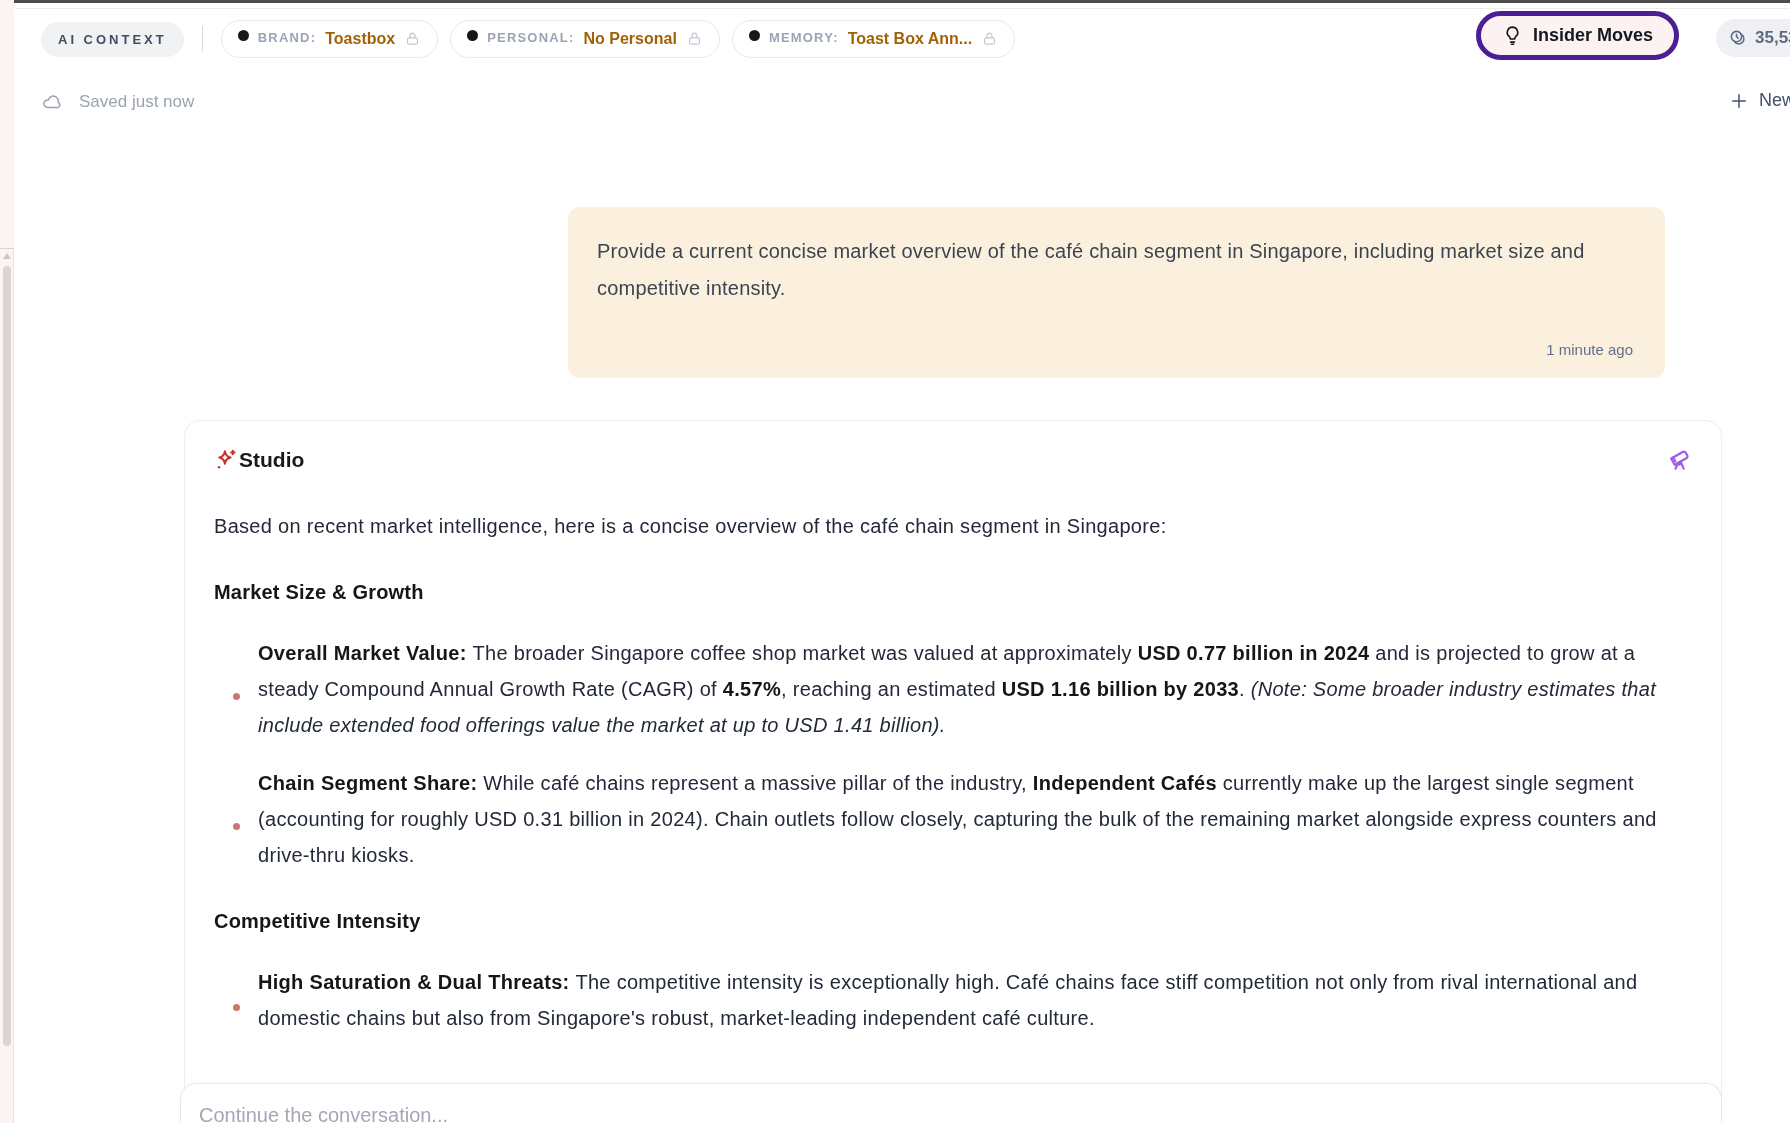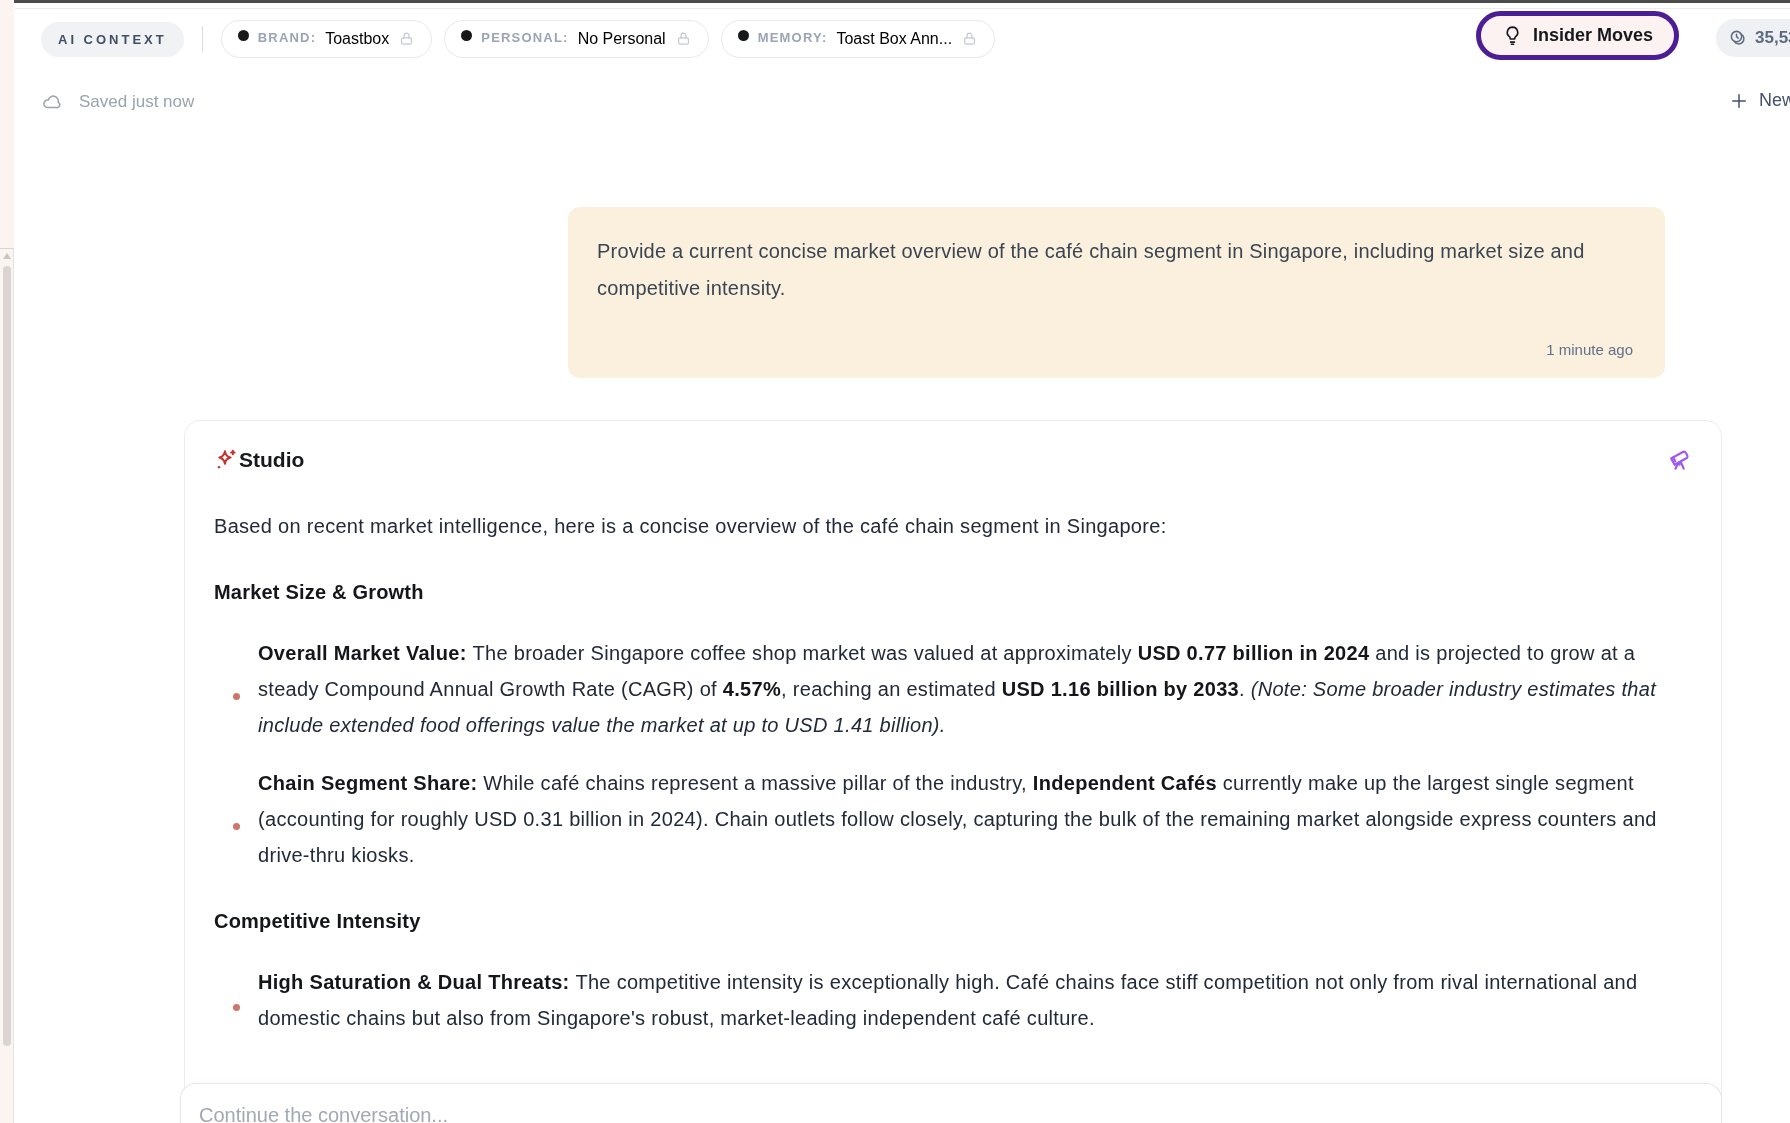--- a/index.html
+++ b/index.html
@@ -26,21 +26,21 @@
   .topbar-left { position:absolute; left:26px; top:0; height:60px; display:flex; align-items:center; gap:12px; }
 
   .ai-context { background:#f1f2f4; color:#414e63; font-size:13px; font-weight:bold;
                 letter-spacing:3px; padding:10px 17px; border-radius:999px; white-space:nowrap; }
   .vdivider { width:1px; height:26px; background:#d8dce2; margin:0 6px; }
 
   .ctx-pill { display:flex; align-items:flex-start; gap:9px; border:1px solid #e8e9eb;
               border-radius:999px; padding:9px 16px; background:#fff; white-space:nowrap; }
   .ctx-dot { width:11px; height:11px; border-radius:50%; background:#17181a; flex:0 0 auto; }
   .ctx-label { font-size:13px; font-weight:bold; letter-spacing:1.2px; color:#9aa4b5; }
-  .ctx-value { font-size:16px; color:#000000; }
+  .ctx-value { font-size:16px; color:#a16207;font-weight:bold; }
   .ctx-pill svg { width:17px; height:17px; color:#c2c8d2; }
 
   .insider-btn { position:absolute; top:2px; right:95px; display:flex; align-items:center; gap:10px;
                  border:5px solid #4c1d95; background:#fcf2f1; border-radius:999px;
                  padding:9px 21px; font-size:18px; font-weight:600; color:#15191e; white-space:nowrap; }
   .insider-btn svg { width:21px; height:21px; color:#15191e; }
 
   .tokens { position:absolute; top:10px; left:1701px; display:flex; align-items:center; gap:7px;
             background:#eef0f3; border-radius:999px; padding:9px 16px 9px 13px;
             font-size:17px; font-weight:bold; color:#5c6a80; white-space:nowrap; }

